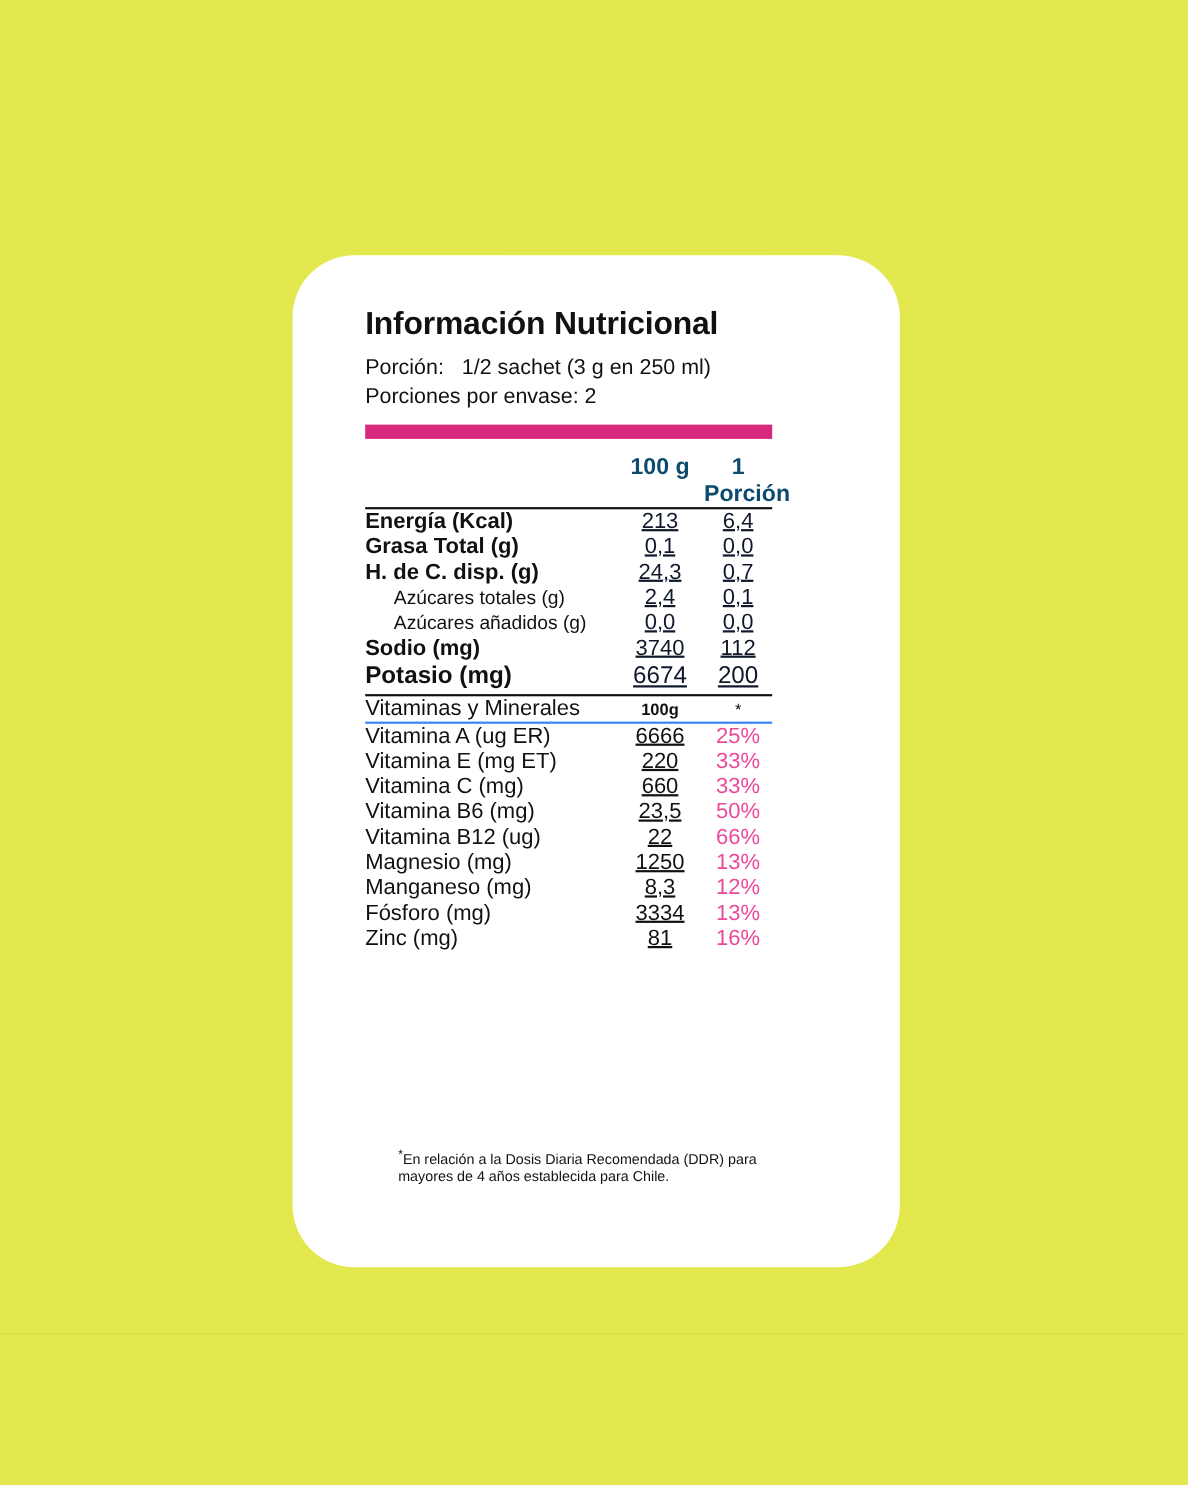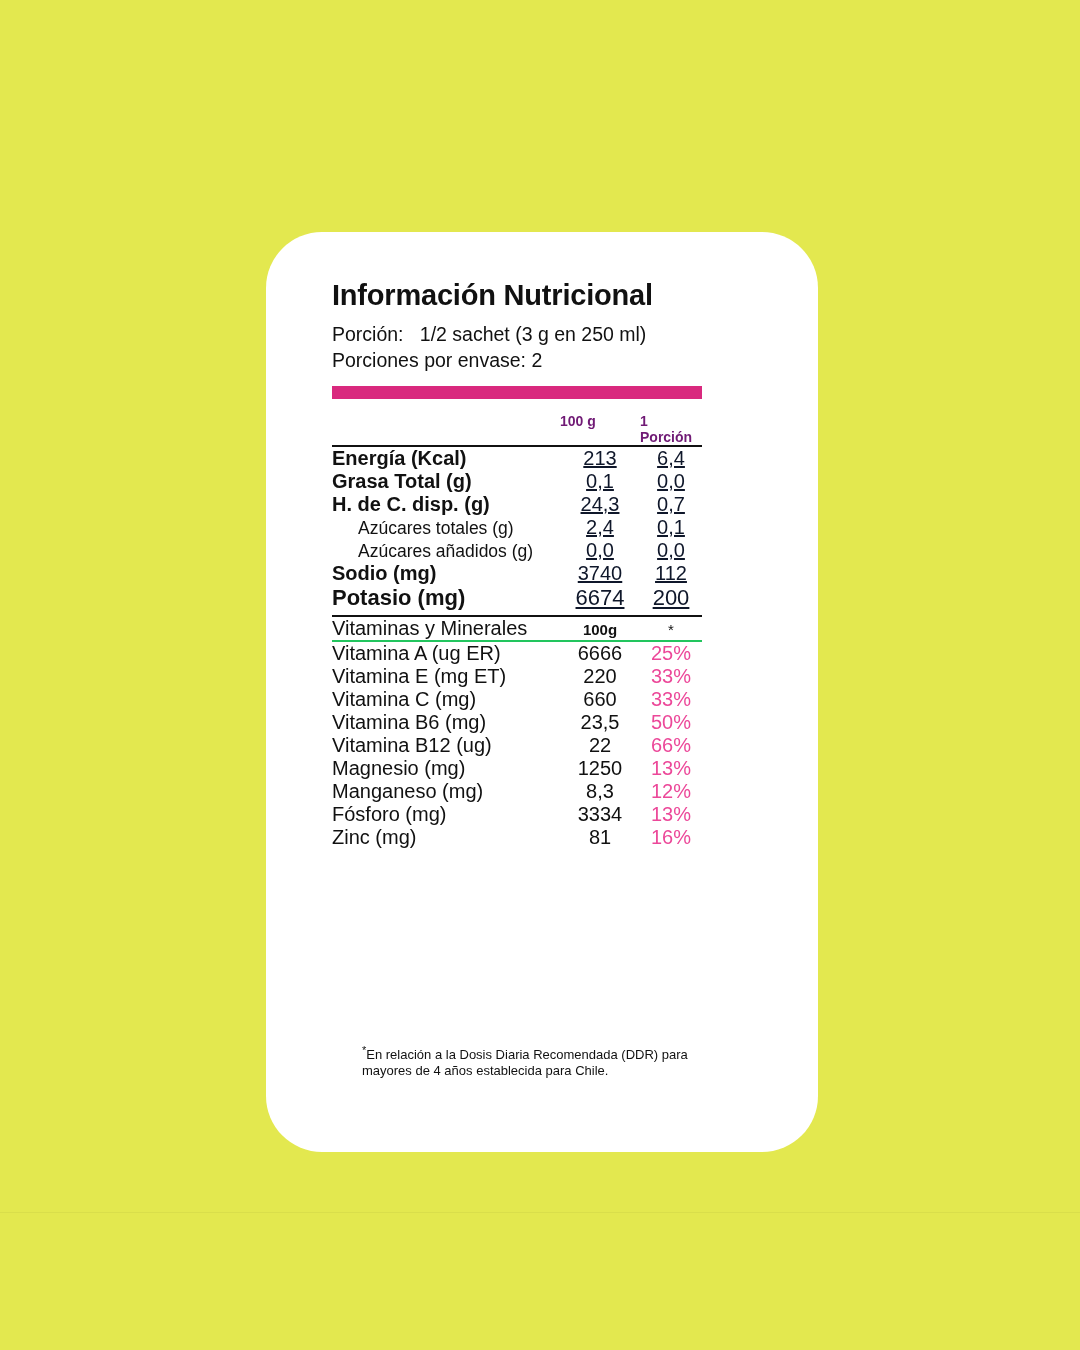--- a/index.html
+++ b/index.html
@@ -75,23 +75,24 @@
   table.nutri td, table.nutri th {
     padding: 0;
     vertical-align: baseline;
   }
 
   .col-name { width: 228px; }
   .col-a { width: 80px; }
   .col-b { width: 62px; }
 
   .hdr-cell {
-    font-size: 14px;
+    font-size: 21px;
     font-weight: bold;
-    color: #701a75;
+    color: #0c4a6e;
+    text-align: center;
     padding-bottom: 5px;
   }
   .hdr-row td {
     border-bottom: 2px solid #111111;
   }
 
   .row-name {
     font-size: 20px;
     color: #111111;
     padding-top: 6px;
@@ -126,32 +127,33 @@
     padding-top: 10px;
     padding-bottom: 6px;
   }
   .vm-star {
     font-size: 15px;
     color: #111111;
     text-align: center;
     padding-top: 10px;
     padding-bottom: 6px;
   }
-  .vm-underline td { border-bottom: 2px solid #22c55e; }
+  .vm-underline td { border-bottom: 2px solid #3b82f6; }
 
   .micro-name {
     font-size: 20px;
     color: #111111;
     padding-top: 7px;
   }
   .micro-val {
     font-size: 20px;
     color: #111111;
     text-align: center;
     padding-top: 7px;
+    text-decoration: underline;
   }
   .micro-pct {
     font-size: 20px;
     color: #ec4899;
     text-align: center;
     padding-top: 7px;
   }
 
   .footnote {
     position: absolute;

